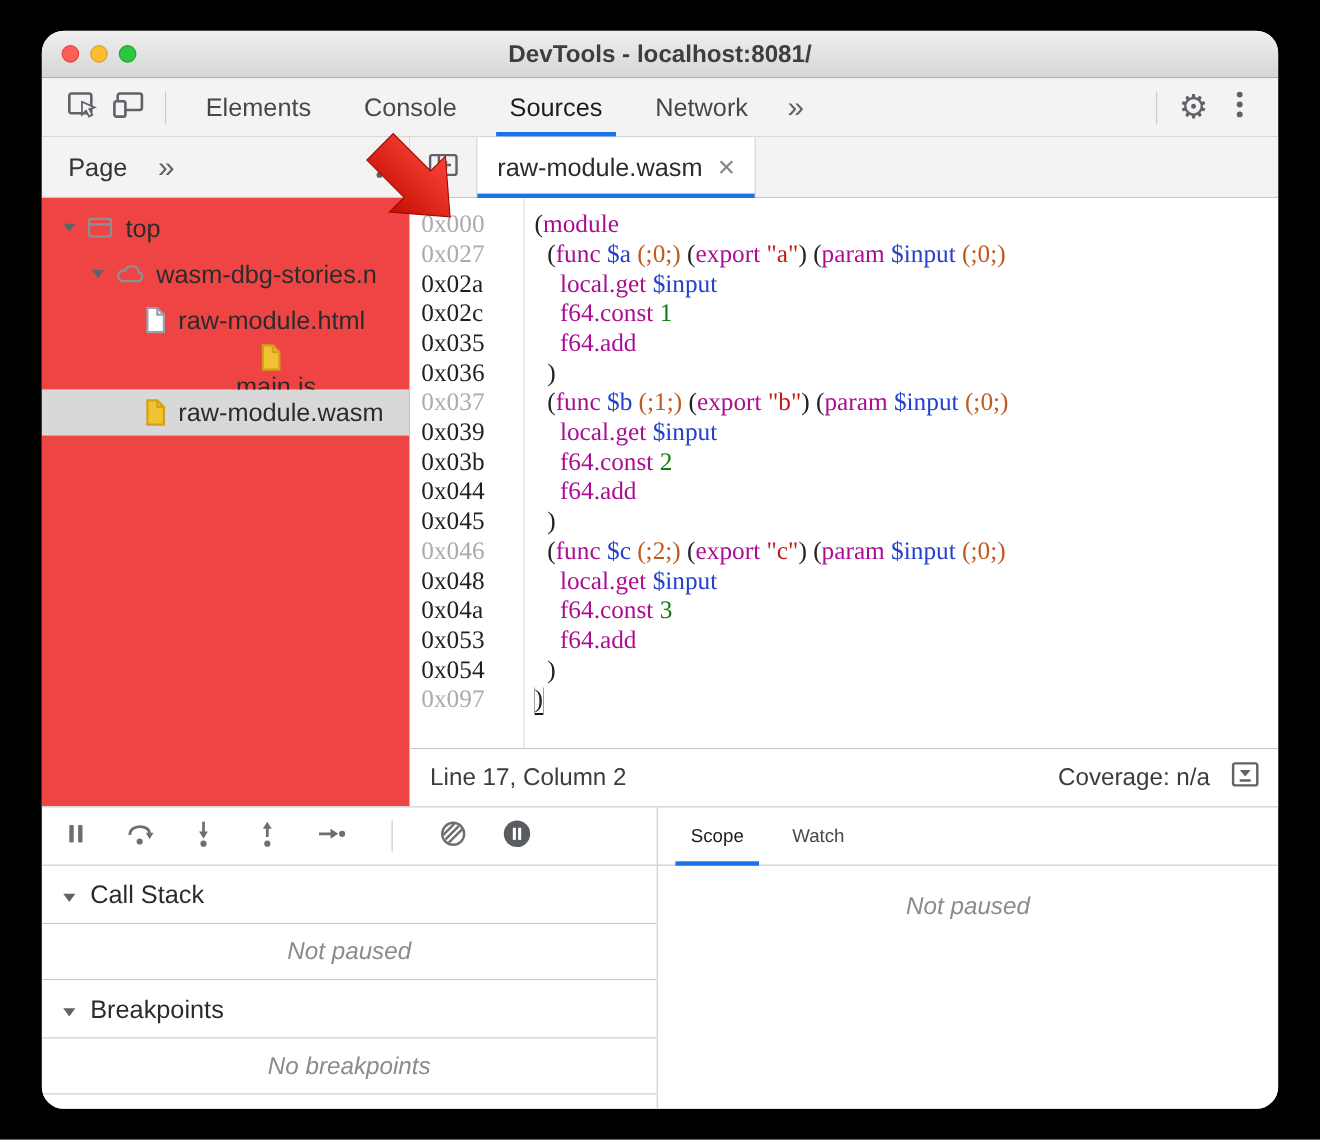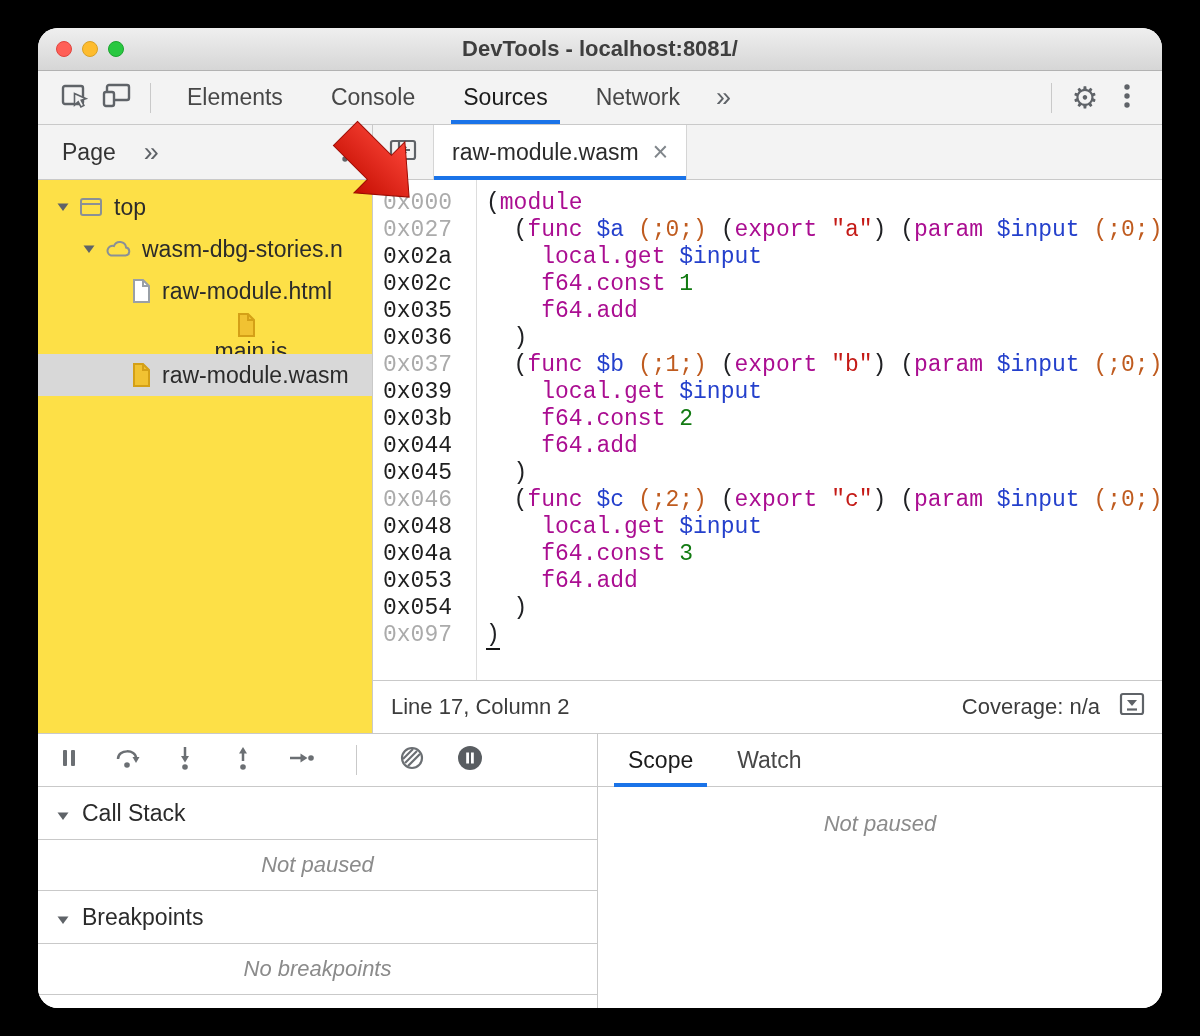--- a/index.html
+++ b/index.html
@@ -35,36 +35,36 @@
   
   .content{position:absolute;top:97px;left:0;width:100%;height:608px;display:flex;}
   .sidebar{width:335px;min-width:335px;border-right:1px solid #c9c9c9;box-sizing:border-box;
            display:flex;flex-direction:column;background:#fff;}
   .panel-header{height:54px;min-height:54px;background:#f3f3f3;border-bottom:1px solid #c9c9c9;
                 display:flex;align-items:center;}
   .page-label{font-size:23px;color:#333;margin-left:24px;}
   .page-more{margin-left:28px;padding:0;}
   .dots-btn{margin-right:12px;width:30px;height:34px;display:flex;align-items:center;justify-content:center;}
 
-  .tree{flex:1;padding-top:6px;overflow:hidden;background:#fde047;}
+  .tree{flex:1;padding-top:6px;overflow:hidden;background:#ef4444;}
   .tree-row{height:42px;display:flex;align-items:center;font-size:23px;color:#2b2b2b;white-space:nowrap;overflow:hidden;}
   .tree-row.selected{background:#d8d8d8;}
   .twisty{width:22px;min-width:22px;display:flex;justify-content:center;margin-right:4px;}
   .tree-icon{margin-right:10px;display:flex;align-items:center;}
 
   .editor{flex:1;display:flex;flex-direction:column;min-width:0;background:#fff;}
   .editor-tabbar{height:54px;min-height:54px;background:#f3f3f3;border-bottom:1px solid #c9c9c9;display:flex;}
   .navtoggle{width:60px;display:flex;align-items:center;justify-content:center;}
   .editor-tab{display:flex;align-items:center;gap:14px;padding:0 18px;background:#fff;
               border-left:1px solid #d5d5d5;border-right:1px solid #d5d5d5;position:relative;}
   .editor-tab .label{font-size:23px;color:#2b2b2b;}
   .tab-close{font-size:27px;color:#80868b;line-height:1;}
   .editor-tab::after{content:"";position:absolute;left:0;right:0;bottom:-1px;height:4px;background:#1a73e8;}
 
-  .code-area{flex:1;display:flex;overflow:hidden;font-family:Liberation Mono, monospace;font-size:23px;background:#fff;}
+  .code-area{flex:1;display:flex;overflow:hidden;font-family:Liberation Serif, serif;font-size:23px;background:#fff;}
   .gutter{width:104px;min-width:104px;box-sizing:border-box;padding:10px 0 0 10px;border-right:1px solid #ddd;}
   .gutter-line{height:27px;line-height:27px;}
   .gutter-line.dim{color:#ababab;}
   .gutter-line.strong{color:#1f1f1f;}
   #code-lines{flex:1;padding:10px 0 0 9px;overflow:hidden;}
   .code-line{height:27px;line-height:27px;white-space:pre;}
   .tk-p{color:#202124;}
   .tk-k{color:#aa0d91;}
   .tk-v{color:#2440cc;}
   .tk-c{color:#bf5b1f;}
@@ -80,21 +80,21 @@
           box-sizing:border-box;display:flex;background:#fff;}
   .debug-left{width:560px;min-width:560px;border-right:1px solid #c9c9c9;box-sizing:border-box;overflow:hidden;}
   .debug-toolbar{height:52px;border-bottom:1px solid #c9c9c9;display:flex;align-items:center;padding-left:16px;gap:28px;}
   .dbg-icon{width:30px;height:28px;display:flex;align-items:center;justify-content:center;}
   .section-header{height:52px;border-bottom:1px solid #c9c9c9;display:flex;align-items:center;
                   padding-left:18px;gap:12px;font-size:23px;color:#2b2b2b;}
   .section-msg{height:50px;border-bottom:1px solid #c9c9c9;display:flex;align-items:center;justify-content:center;
                font-size:22px;font-style:italic;color:#8b8b8b;}
   .scope-panel{flex:1;display:flex;flex-direction:column;}
   .scope-tabbar{height:52px;min-height:52px;border-bottom:1px solid #c9c9c9;display:flex;padding-left:8px;}
-  .scope-tab{padding:0 22px;display:flex;align-items:center;font-size:23px;color:#474747;position:relative;}
+  .scope-tab{padding:0 22px;display:flex;align-items:center;font-size:17px;color:#474747;position:relative;}
   .scope-tab.active{color:#1b1b1b;}
   .scope-tab.active::after{content:"";position:absolute;left:8px;right:8px;bottom:-1px;height:4px;background:#1a73e8;}
   .scope-content{flex:1;display:flex;justify-content:center;padding-top:24px;
                  font-size:22px;font-style:italic;color:#8b8b8b;}
 
   
   .red-arrow{position:absolute;left:290px;top:88px;width:100px;height:100px;z-index:40;pointer-events:none;}
   .red-arrow svg{transform:rotate(45deg);}
 </style>
 </head>

